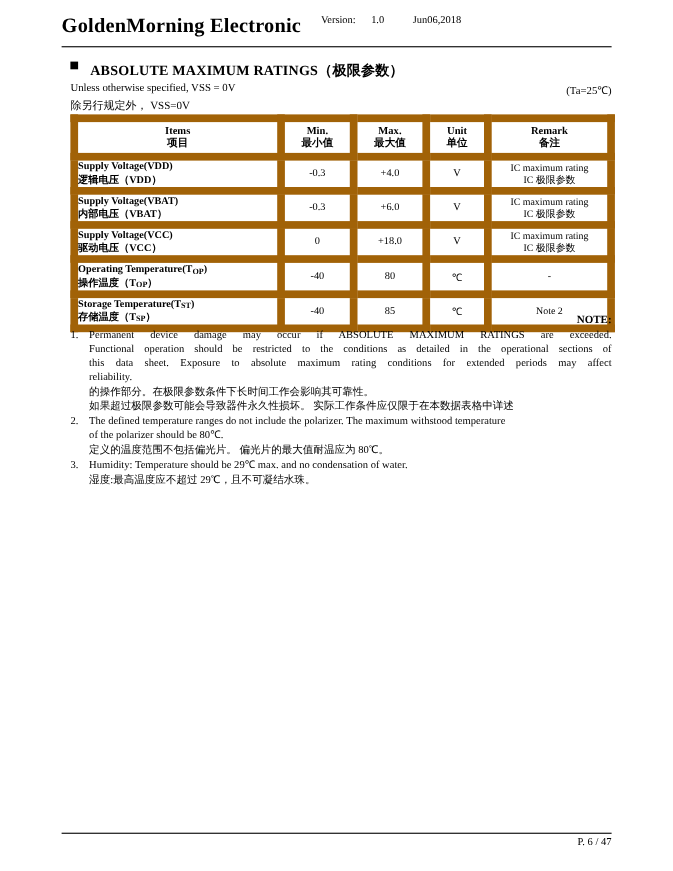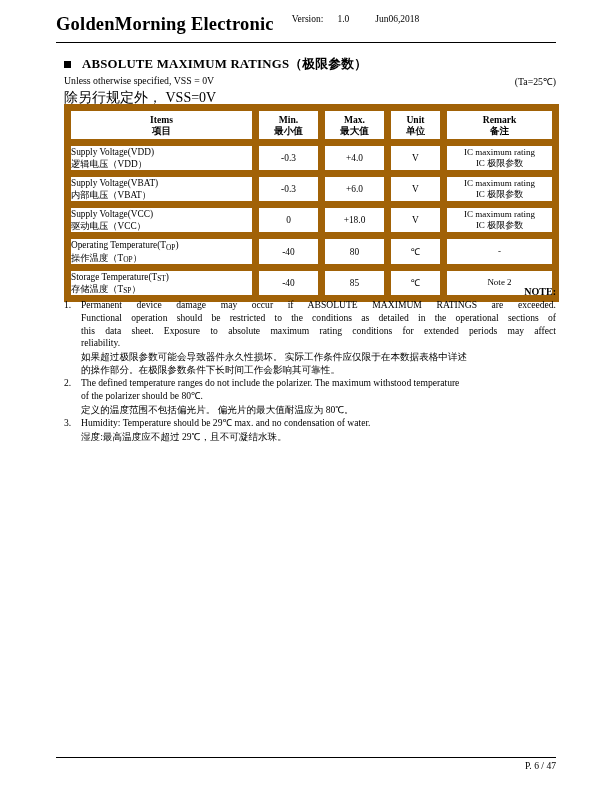--- a/index.html
+++ b/index.html
@@ -55,21 +55,21 @@
     width: 500px;
     height: 1px;
     background: #000000;
   }
   
   .section-title {
     position: absolute;
     left: 64px;
     top: 56px;
     display: flex;
-    align-items: center;
+    align-items: flex-start;
     font-size: 12.5px;
     font-weight: bold;
   }
   .bullet-square {
     width: 7px;
     height: 7px;
     background: #000;
     display: inline-block;
     margin-right: 11px;
   }
@@ -86,21 +86,21 @@
     top: 75px;
     font-size: 9.8px;
     width: 492px;
     display: flex;
     justify-content: space-between;
   }
   .subline2 {
     position: absolute;
     left: 64px;
     top: 89px;
-    font-size: 14px;
+    font-size: 10px;
   }
   
   .tbl {
     position: absolute;
     left: 64px;
     top: 104px;
     width: 488px;
     border-collapse: collapse;
     table-layout: fixed;
   }
@@ -118,20 +118,21 @@
     line-height: 1.18;
     font-size: 9.6px;
     font-weight: bold;
     text-align: center;
   }
   .th-cell .cn { font-size: 9.6px; font-weight: bold; }
   .c-item {
     padding: 2px 0 2px 4px;
     font-size: 9.3px;
     line-height: 1.3;
+    font-weight: bold;
   }
   .c-item .l2 { display:block; }
   .c-center {
     text-align: center;
     font-size: 9.4px;
   }
   .c-remark {
     text-align: center;
     font-size: 9.0px;
     line-height: 1.28;
@@ -337,22 +338,22 @@
   <div class="notes">
     <div class="notes-title">NOTE:</div>
 
     <div class="note">
       <div class="note-num">1.</div>
       <div class="note-body">
         <p class="justify-full">Permanent device damage may occur if ABSOLUTE MAXIMUM RATINGS are exceeded.</p>
         <p class="justify-full">Functional operation should be restricted to the conditions as detailed in the operational sections of</p>
         <p class="justify-full">this data sheet. Exposure to absolute maximum rating conditions for extended periods may affect</p>
         <p>reliability.</p>
+        <p class="cn">的操作部分。在极限参数条件下长时间工作会影响其可靠性。</p>
         <p class="cn">如果超过极限参数可能会导致器件永久性损坏。 实际工作条件应仅限于在本数据表格中详述</p>
-        <p class="cn">的操作部分。在极限参数条件下长时间工作会影响其可靠性。</p>
       </div>
     </div>
 
     <div class="note">
       <div class="note-num">2.</div>
       <div class="note-body">
         <p>The defined temperature ranges do not include the polarizer. The maximum withstood temperature</p>
         <p>of the polarizer should be 80℃.</p>
         <p class="cn">定义的温度范围不包括偏光片。 偏光片的最大值耐温应为 80℃。</p>
       </div>

